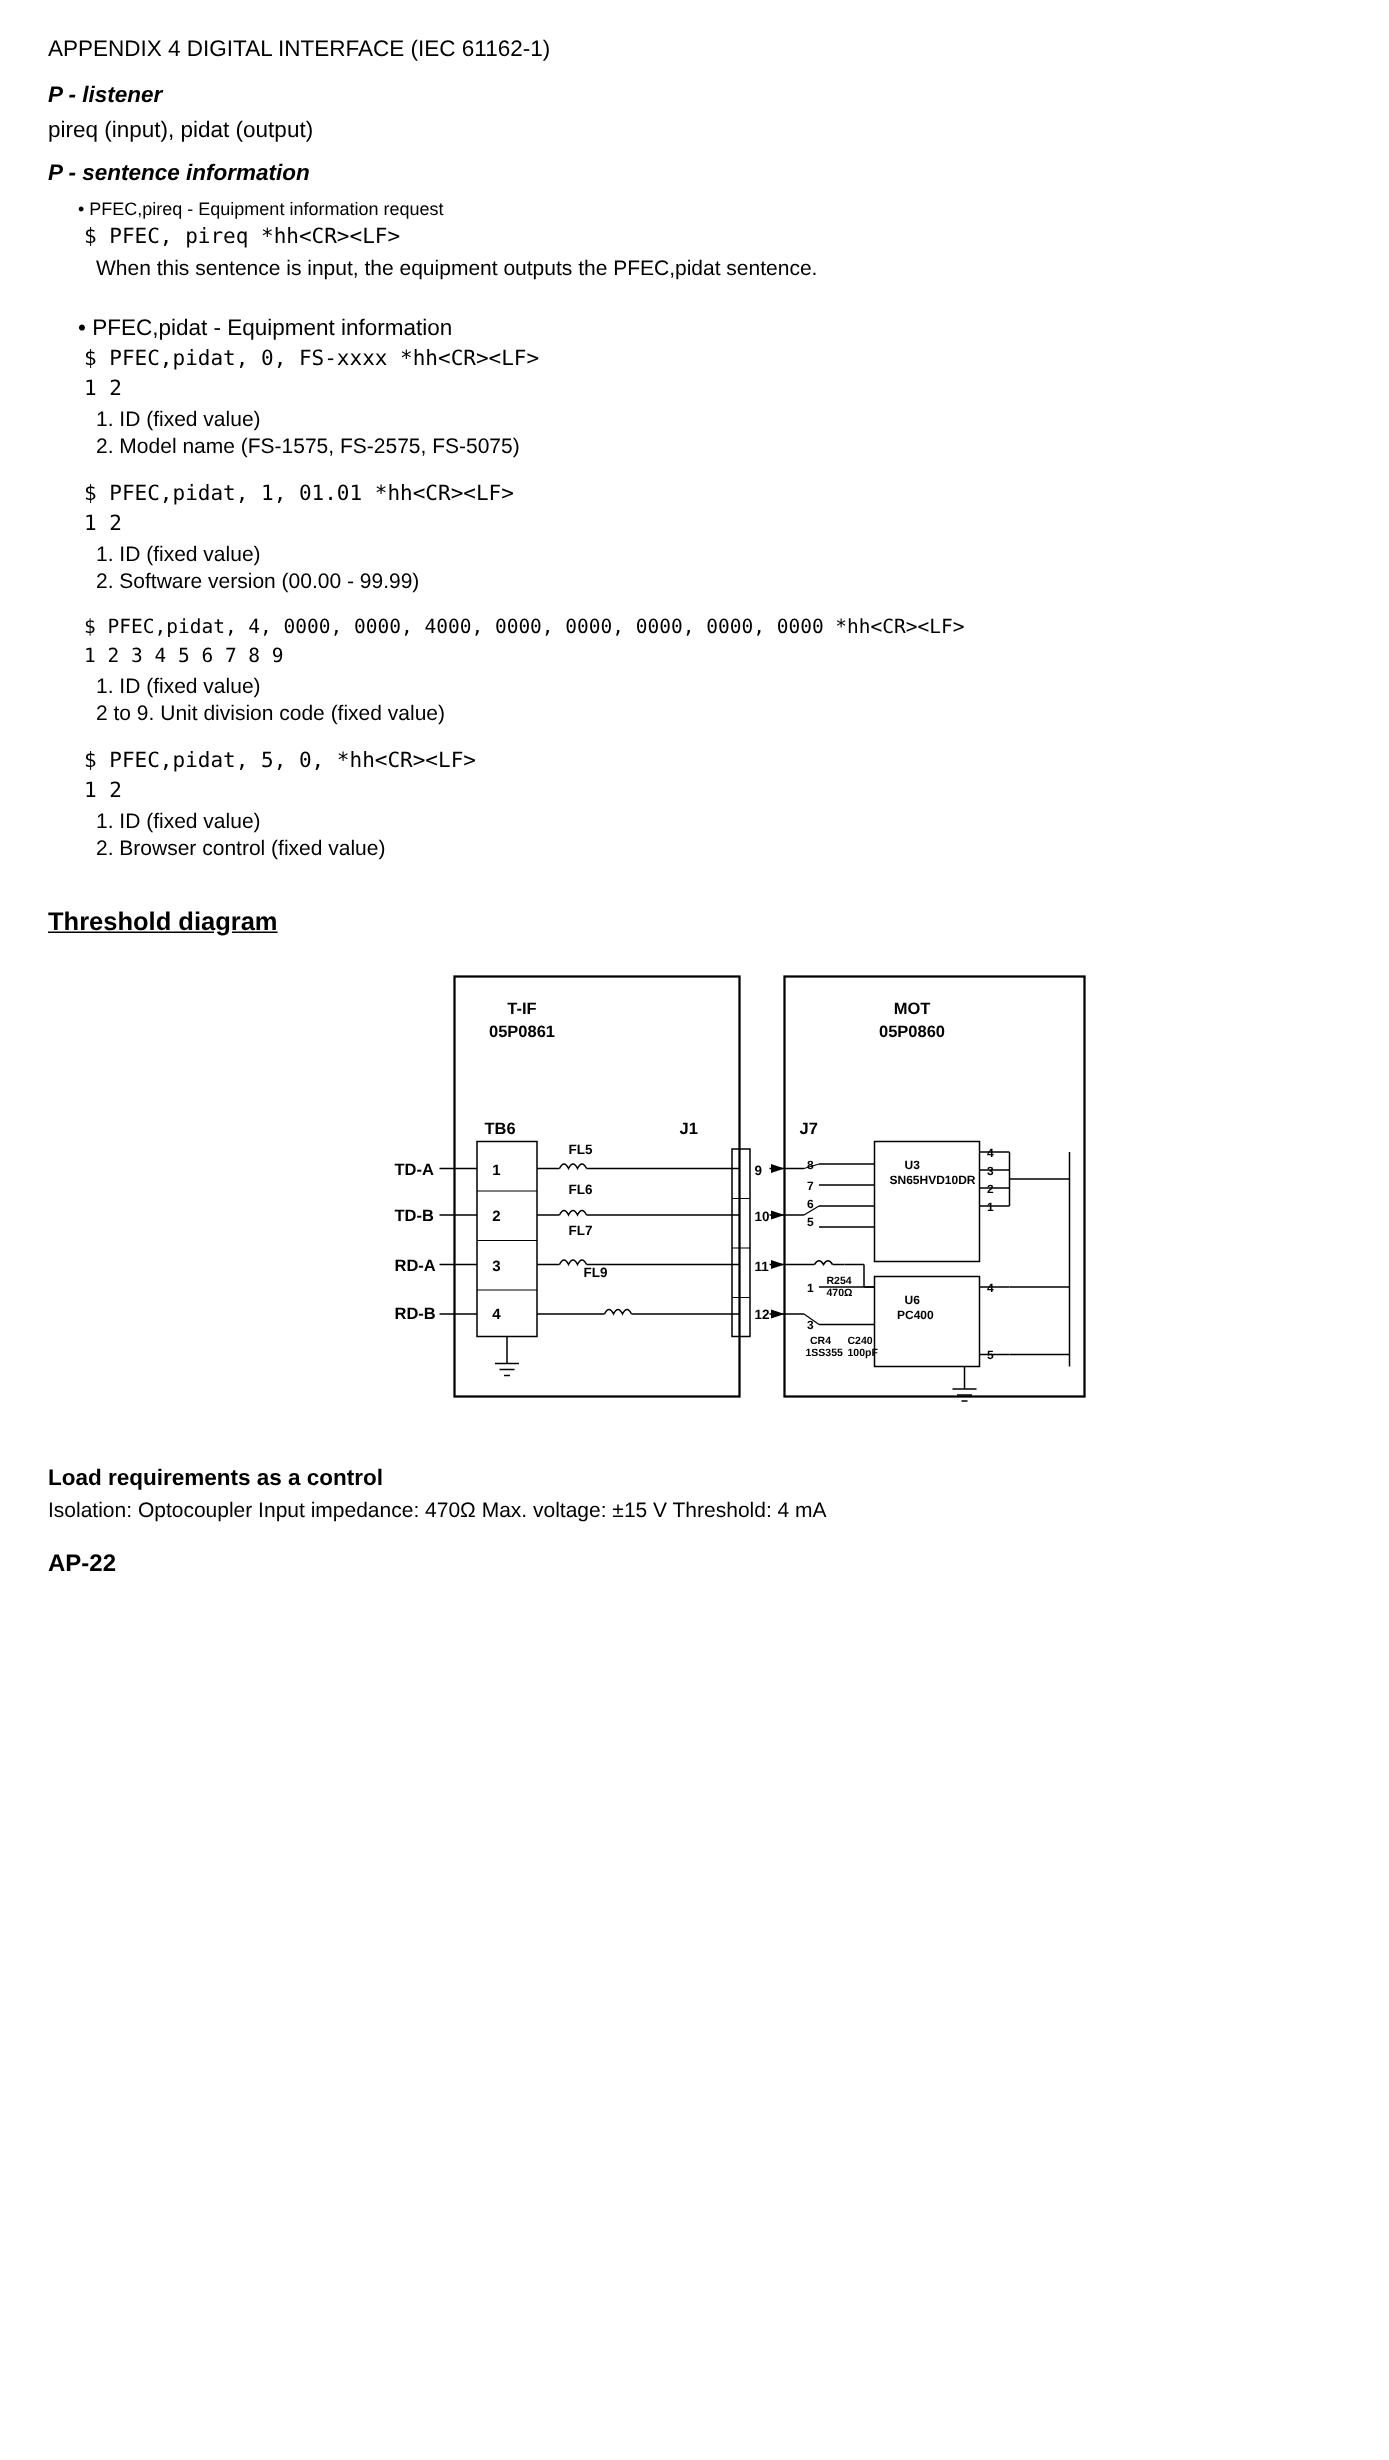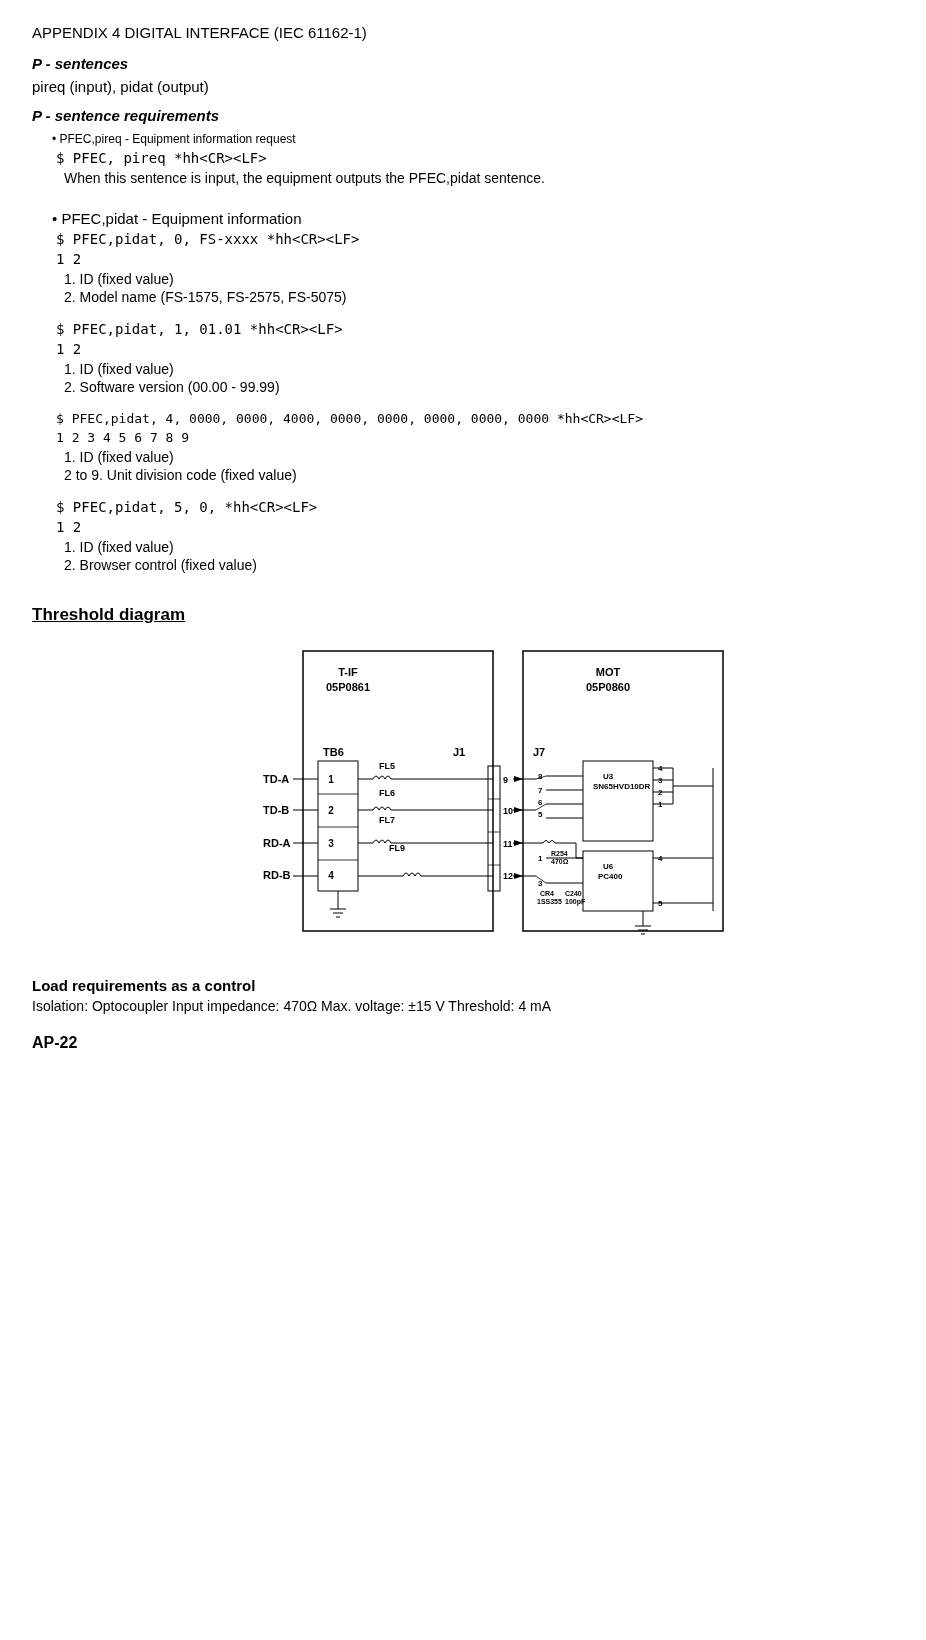--- a/index.html
+++ b/index.html
@@ -44,24 +44,24 @@
       font-weight: bold;
       font-size: 16px;
       margin-top: 10px;
     }
   </style>
 </head>
 <body>
 
 <p style="font-size:15px; margin-bottom:14px;">APPENDIX 4 DIGITAL INTERFACE (IEC 61162-1)</p>
 
-<p class="section-header">P - sentences</p>
+<p class="section-header">P - listener</p>
 <p style="margin-bottom:12px;">pireq (input), pidat (output)</p>
 
-<p class="section-header">P - sentence requirements</p>
+<p class="section-header">P - sentence information</p>
 
 <p class="bullet-item" style="font-size:12px;">•  PFEC,pireq - Equipment information request</p>
 <p class="code-line">$  PFEC,  pireq  *hh&lt;CR&gt;&lt;LF&gt;</p>
 <p style="margin-left:32px; font-size:14px; margin-bottom:6px;">When this sentence is input, the equipment outputs the PFEC,pidat sentence.</p>
 
 <div class="spacer"></div>
 
 <p class="bullet-item" style="font-size:15px;">•  PFEC,pidat - Equipment information</p>
 <p class="code-line">$  PFEC,pidat,  0,  FS-xxxx  *hh&lt;CR&gt;&lt;LF&gt;</p>
 <p class="code-line">                 1       2</p>

